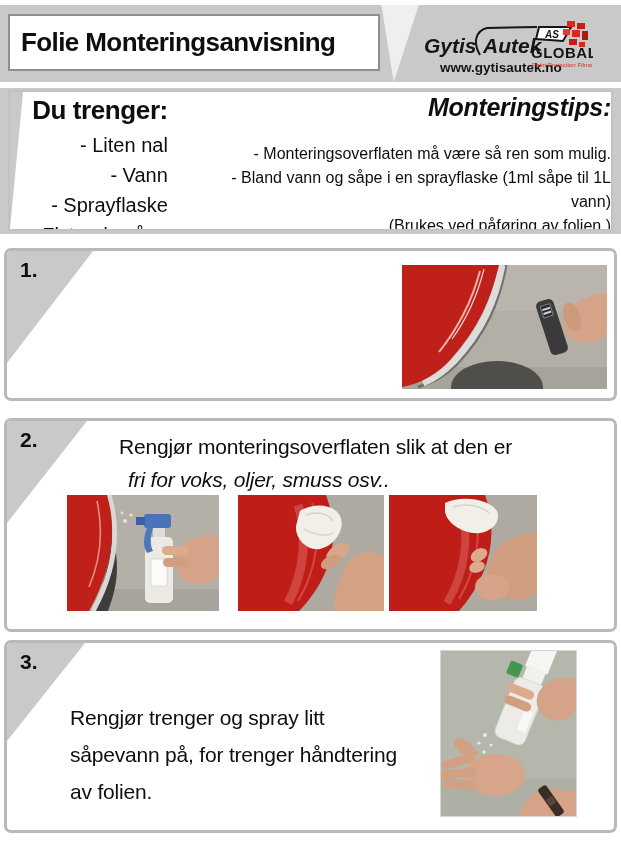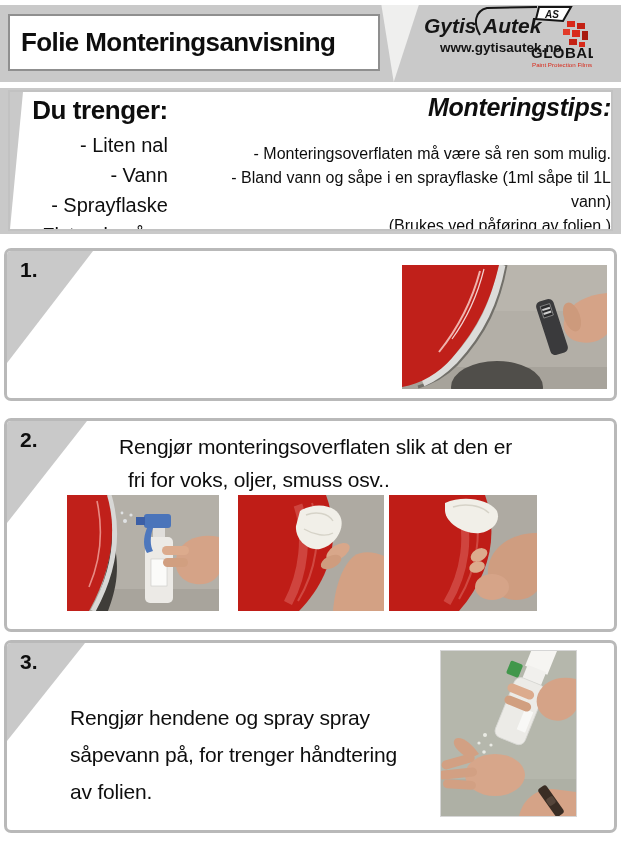--- a/index.html
+++ b/index.html
@@ -8,21 +8,21 @@
     background:#ffffff;color:#0e0e0e;
     font-family:"Liberation Sans","DejaVu Sans",sans-serif;
   }
   
   .header-band{position:absolute;top:5px;left:0;width:621px;height:77px;background:#c9c9c9;}
   .title-box{position:absolute;top:9px;left:8px;width:372px;height:57px;background:#fff;
     border:2px solid #8f8f8f;display:flex;align-items:center;box-sizing:border-box;}
   .title-box .t{font-size:26px;font-weight:bold;letter-spacing:-0.6px;padding-left:11px;white-space:nowrap;}
   .header-wedge{position:absolute;left:377px;top:0;width:44px;height:77px;background:#efefee;
     clip-path:polygon(10% 0,95% 0,38% 100%);}
-  .gytis{position:absolute;left:424px;top:1px;text-align:center;}
+  .gytis{position:absolute;left:424px;top:21px;text-align:center;}
   .global{position:absolute;left:531px;top:16px;}
   
   .supplies-band{position:absolute;top:88px;left:0;width:621px;height:146px;background:#c9c9c9;text-align:right;}
   .supplies-box{position:absolute;top:2px;left:8px;right:8px;bottom:3px;background:#fff;
     border:2px solid #c2c2c2;box-sizing:border-box;overflow:hidden;}
   .supplies-sliver{position:absolute;left:0;top:0;width:13px;height:100%;background:#c9c9c9;
     clip-path:polygon(0 0,100% 0,0 100%);}
   .supplies-col{position:absolute;left:20px;top:3px;}
   .supplies-col .h{font-size:26px;font-weight:bold;letter-spacing:-0.4px;margin-bottom:4px;}
   .supplies-col .it{font-size:20px;line-height:30px;}
@@ -37,21 +37,21 @@
   #step2{top:418px;height:214px;}
   #step3{top:640px;height:193px;}
   .corner{position:absolute;top:0;left:0;background:#c9c9c9;clip-path:polygon(0 0,100% 0,0 100%);}
   #step1 .corner{width:86px;height:112px;}
   #step2 .corner{width:80px;height:102px;}
   #step3 .corner{width:78px;height:98px;}
   .stepnum{position:absolute;top:7px;left:13px;font-size:21px;font-weight:600;}
   .s1-text{position:absolute;left:56px;top:47px;font-size:23px;line-height:38px;letter-spacing:-0.2px;}
   .s1-photo{position:absolute;right:7px;top:14px;}
   .s2-head{position:absolute;left:112px;top:9px;font-size:21px;line-height:33px;letter-spacing:-0.2px;}
-  .s2-head .ind{padding-left:9px;}
+  .s2-head .ind{padding-left:9px;font-style:italic;}
   .s2-photos{position:absolute;left:60px;top:74px;display:flex;}
   .s2-photos svg{display:block;}
   .gap1{margin-left:19px;}.gap2{margin-left:5px;}
   .s3-text{position:absolute;left:63px;top:56px;font-size:21px;line-height:37px;letter-spacing:-0.2px;}
   .s3-photo{position:absolute;right:37px;top:7px;border:1px solid #d6d6d6;}
   svg{display:block;}
 </style>
 </head>
 <body>
 
@@ -189,21 +189,21 @@
       <ellipse cx="90" cy="60" rx="9" ry="6" transform="rotate(-30 90 60)" fill="#dcab8d"></ellipse>
       <ellipse cx="88" cy="72" rx="8" ry="5.5" transform="rotate(-18 88 72)" fill="#dcab8d"></ellipse>
     </svg>
   </div>
 </div>
 
 <div class="step-box" id="step3">
   <div class="corner"></div>
   <div class="stepnum">3.</div>
   <div class="s3-text">
-    <div>Rengjør hendene og spray spray</div>
+    <div>Rengjør trenger og spray litt</div>
     <div>såpevann på, for trenger håndtering</div>
     <div>av folien.</div>
   </div>
   <svg class="s3-photo" width="135" height="165" viewBox="0 0 135 165">
     <rect width="135" height="165" fill="#b5b7ac"></rect>
     <rect y="128" width="135" height="37" fill="#aeb0a5"></rect>
     <g transform="translate(78,62) rotate(22)">
       <rect x="-12" y="-72" width="24" height="26" fill="#f6f5f2"></rect>
       <rect x="-10" y="-48" width="20" height="14" fill="#f1f0ed"></rect>
       <rect x="-27" y="-46" width="13" height="14" rx="2" fill="#41974b"></rect>

